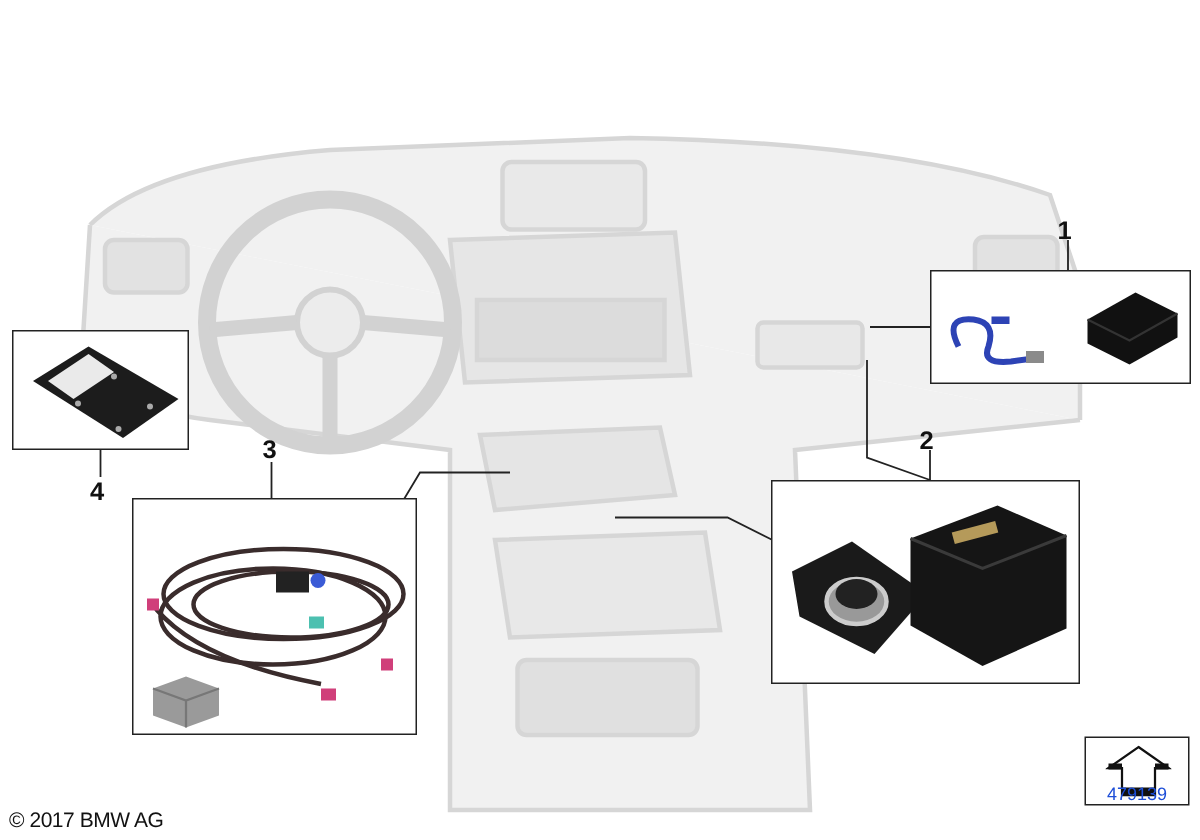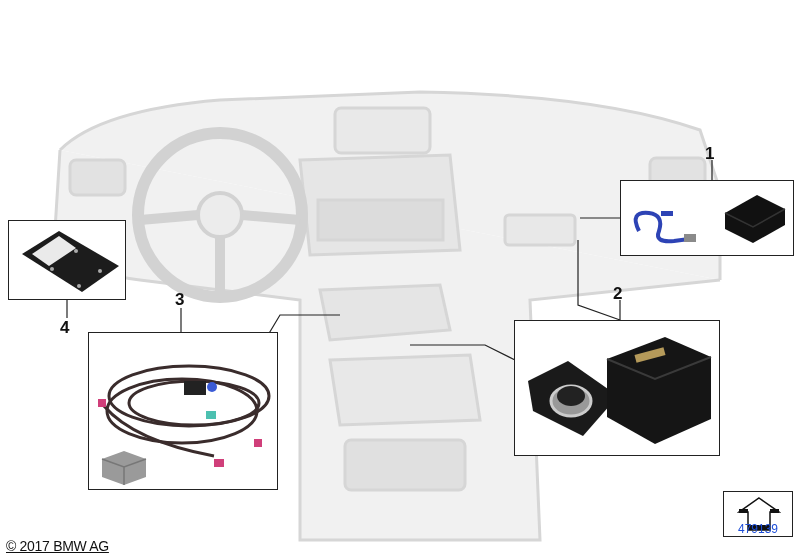--- a/index.html
+++ b/index.html
@@ -1,20 +1,20 @@
 <!DOCTYPE html>
 <html><head>
 <meta charset="utf-8">
 <style>
   html,body{margin:0;padding:0;background:#fff;}
   body{width:800px;height:560px;position:relative;overflow:hidden;font-family:"Liberation Sans",sans-serif;}
   .abs{position:absolute;}
   .box{position:absolute;border:1.5px solid #222;background:#fff;box-sizing:border-box;}
   .num{position:absolute;font-weight:bold;font-size:17px;color:#111;font-family:"Liberation Sans",sans-serif;}
-  .copy{position:absolute;left:6px;top:538px;font-size:14px;color:#111;letter-spacing:-0.3px;text-decoration:underline;}
+  .copy{position:absolute;left:6px;top:538px;font-size:14px;color:#111;letter-spacing:-0.3px;}
   .ref{position:absolute;left:738px;top:522px;font-size:12px;color:#1d4ed8;}
   svg{display:block;}
 </style>
 </head>
 <body>
 
 <svg class="abs" style="left:0;top:0" width="800" height="560" viewBox="0 0 800 560">
   <g fill="none" stroke="#d6d6d6" stroke-width="3">
 
     <path d="M60 150 Q100 110 220 100 L420 92 Q600 95 700 130 L720 190 L720 280" fill="#f1f1f1"></path>

